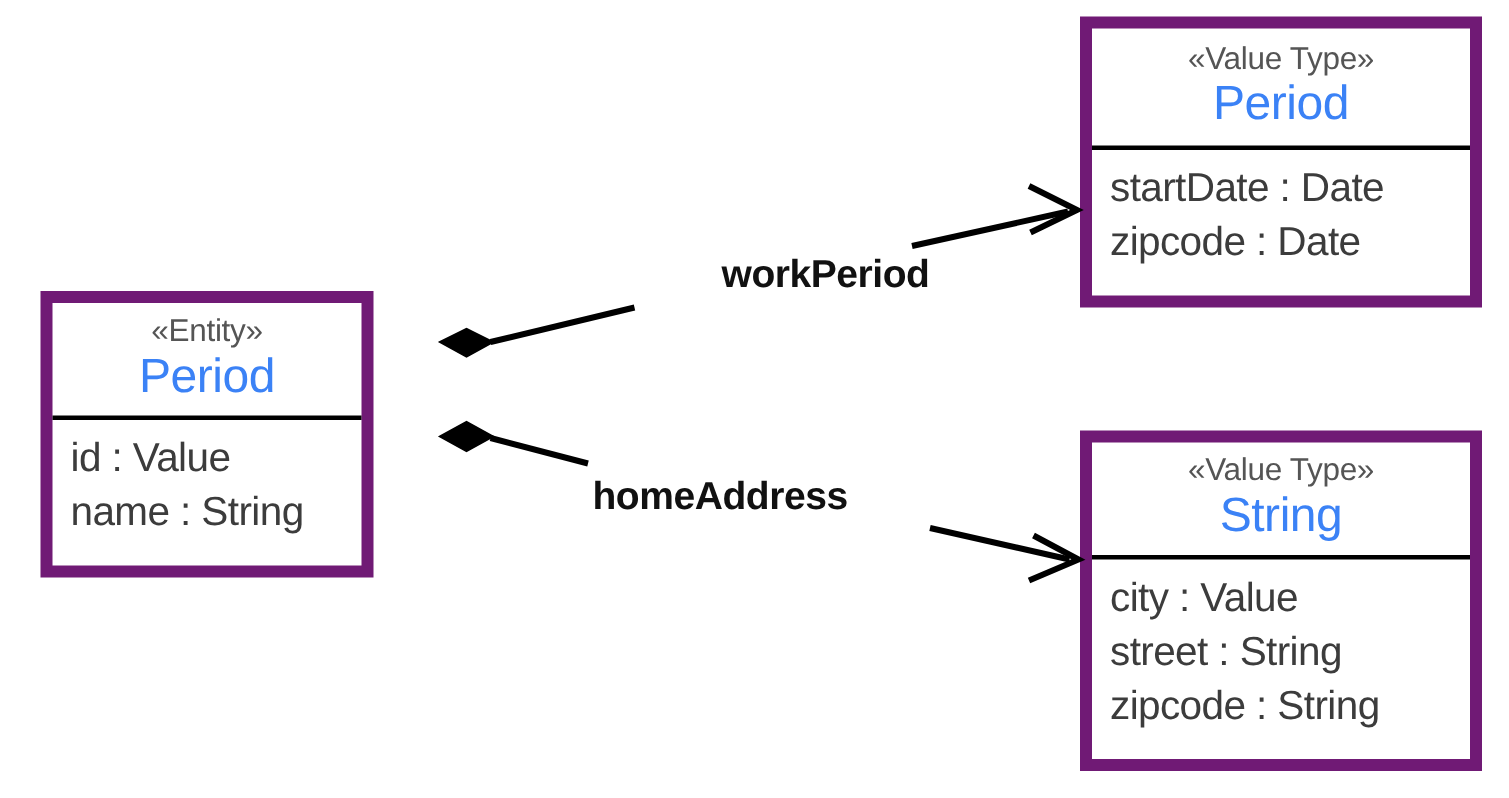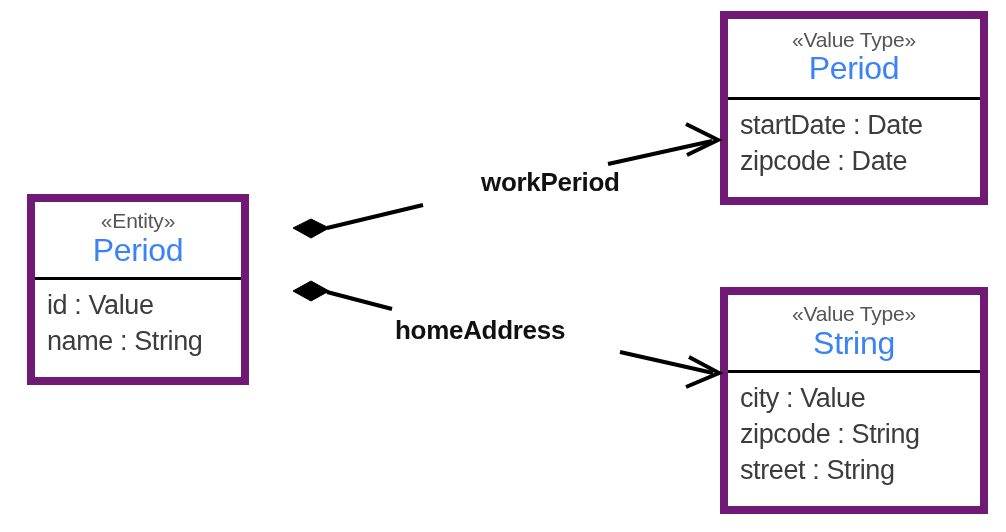--- a/index.html
+++ b/index.html
@@ -129,22 +129,22 @@
   </div>
 
   <div class="uml-class" id="class-address">
     <div class="class-header">
       <div class="class-stereotype">«Value Type»</div>
       <div class="class-name">String</div>
     </div>
     <div class="class-divider"></div>
     <div class="class-attributes">
       <div class="attribute-row">city : Value</div>
+      <div class="attribute-row">street : String</div>
       <div class="attribute-row">zipcode : String</div>
-      <div class="attribute-row">street : String</div>
     </div>
   </div>
 
   <svg id="connector-layer" viewBox="0 0 1006 532">
 
     <g>
       <polygon points="293,228 311,219 329,228 311,238" fill="#000000" stroke="#000000" stroke-width="1"></polygon>
       <line x1="327" y1="228" x2="423" y2="205" stroke="#000000" stroke-width="4" stroke-linecap="butt"></line>
       <line x1="608" y1="164" x2="712" y2="141" stroke="#000000" stroke-width="4" stroke-linecap="butt"></line>
       <polyline points="686,124 718,140 687,155" fill="none" stroke="#000000" stroke-width="4" stroke-linecap="butt" stroke-linejoin="miter"></polyline>

